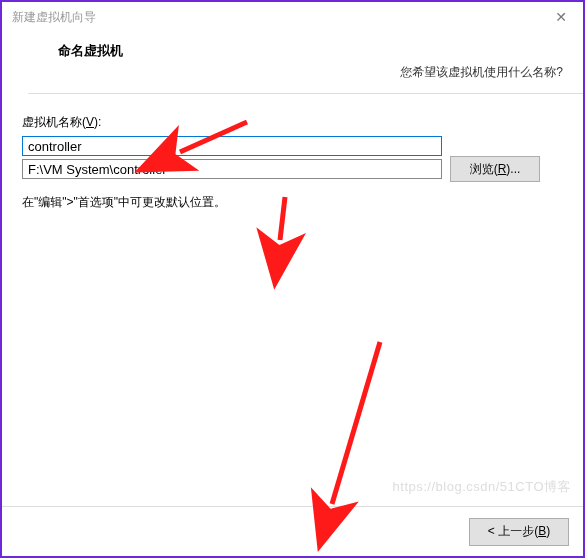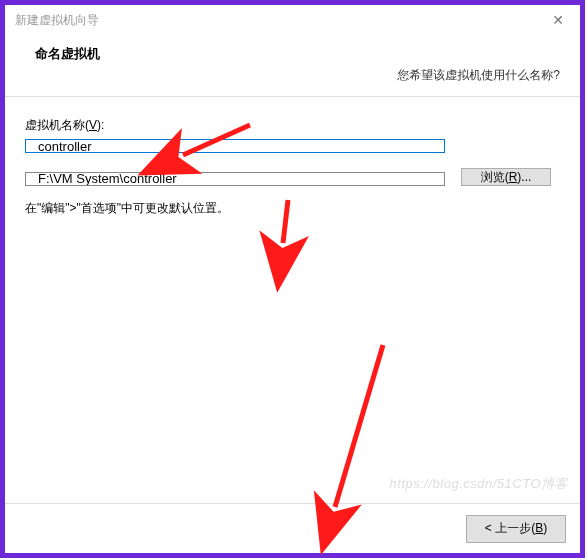--- a/index.html
+++ b/index.html
@@ -8,21 +8,21 @@
     font-family: "Microsoft YaHei", "Segoe UI", Tahoma, sans-serif;
     font-size: 12px;
     background: #fff;
     width: 587px;
     height: 560px;
     overflow: hidden;
   }
   .dialog {
     width: 585px;
     height: 558px;
-    border: 5px solid #6d28d9;
+    border: 2px solid #6d28d9;
     background: #fff;
     position: relative;
   }
   .titlebar {
     height: 30px;
     background: #fff;
     display: flex;
     align-items: center;
     justify-content: space-between;
     padding-left: 10px;
@@ -34,65 +34,66 @@
     height: 30px;
     display: flex;
     align-items: center;
     justify-content: center;
     color: #777;
     font-size: 14px;
   }
   .header {
     padding: 10px 20px 12px 20px;
     border-bottom: 1px solid #ddd;
+    margin-left: 26px;
   }
   .header .title {
     font-weight: bold;
     font-size: 13px;
     color: #000;
     margin-left: 10px;
   }
   .header .subtitle {
     font-size: 12px;
     color: #333;
     margin-top: 4px;
     margin-left: 34px;
     text-align: right;
   }
   .content {
     padding: 20px 20px 10px 20px;
     position: relative;
   }
-  .field-group { margin-bottom: 14px; }
+  .field-group { }
   .label {
     display: block;
     margin-bottom: 5px;
     color: #000;
     font-size: 12px;
   }
   .label u { text-decoration: underline; }
-  .input-row { display: flex; align-items: flex-end; gap: 16px; }
+  .input-row { display: flex; align-items: center; gap: 8px; }
   .text-input {
-    height: 14px;
+    height: 20px;
     border: 1px solid #888;
-    padding: 2px 12px;
+    padding: 2px 5px;
     font-size: 13px;
     font-family: inherit;
     outline: none;
     background: #fff;
   }
   .text-input.focused {
     border: 1px solid #0078d7;
     width: 420px;
   }
   .text-input.path {
     width: 420px;
   }
   .btn {
-    height: 18px;
+    height: 26px;
     min-width: 90px;
     background: #e1e1e1;
     border: 1px solid #adadad;
     font-size: 12px;
     font-family: inherit;
     padding: 0 10px;
     cursor: pointer;
   }
   .hint {
     margin-top: 12px;
@@ -110,21 +111,20 @@
     justify-content: flex-end;
     align-items: center;
     padding-right: 14px;
     gap: 6px;
   }
   .footer .btn { min-width: 100px; height: 28px; }
   .annots { position:absolute; inset:0; pointer-events:none; }
   .watermark {
     position:absolute; right:12px; bottom:60px;
     color:#ddd; font-size:13px; letter-spacing:0.5px;
-    font-style: italic;
   }
 </style>
 </head>
 <body>
 
 <div class="dialog">
 
   <div class="titlebar">
     <span>新建虚拟机向导</span>
     <div class="close">

